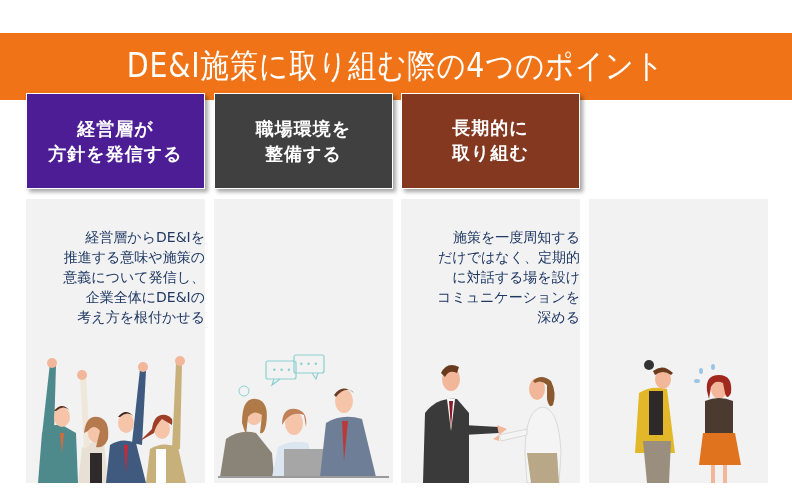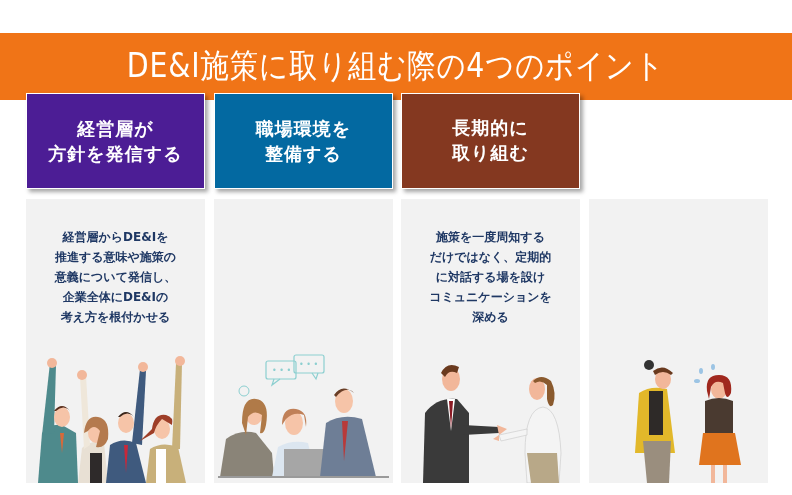--- a/index.html
+++ b/index.html
@@ -34,22 +34,22 @@
     color: #ffffff; font-size: 18px; line-height: 25px; font-weight: bold;
     letter-spacing: 1px; white-space: pre-line;
   }
 
   .content-box {
     position: absolute; left: 0; top: 199px; width: 179px; height: 284px;
     background: #F2F2F2;
   }
   .content-box .desc {
     position: absolute; left: 0; top: 28px; width: 100%;
-    text-align: center; color: #1F3864; font-size: 12px; line-height: 20px;
-    font-weight: bold; white-space: pre-line;
+    text-align: right; color: #1F3864; font-size: 14px; line-height: 20px;
+    font-weight: normal; white-space: pre-line;
   }
   .illus {
     position: absolute; left: 2px; bottom: 0; width: 175px; height: 130px;
     overflow: hidden;
   }
   .illus svg { width: 100%; height: 100%; display: block; }
 </style>
 </head>
 <body>
 
@@ -97,21 +97,21 @@
         <circle cx="152" cy="8" r="5" fill="#F2B79A"></circle>
         <ellipse cx="134" cy="76" rx="8" ry="10" fill="#F6C4A8"></ellipse>
         <path d="M124 76 Q126 60 138 62 Q146 64 144 72 L134 66 Q128 72 126 80 L112 88 Q118 82 124 76Z" fill="#9E3E28"></path>
         <rect x="128" y="96" width="10" height="34" fill="#FFFFFF"></rect>
       </svg>
     </div>
   </div>
 </div>
 
 <div class="col col2">
-  <div class="title-box" style="background:#0369a1;">
+  <div class="title-box" style="background:#404040;">
     <div class="title">職場環境を
 整備する</div>
   </div>
   <div class="content-box">
     <div class="illus">
       <svg viewBox="0 0 175 130" preserveAspectRatio="none">
 
         <rect x="50" y="8" width="30" height="18" rx="2" fill="none" stroke="#8CCFD0" stroke-width="1.2"></rect>
         <path d="M58 26 L56 32 L64 26" fill="none" stroke="#8CCFD0" stroke-width="1.2"></path>
         <text x="56" y="20" font-size="8" fill="#8CCFD0" font-family="DejaVu Sans, sans-serif">• • •</text>

